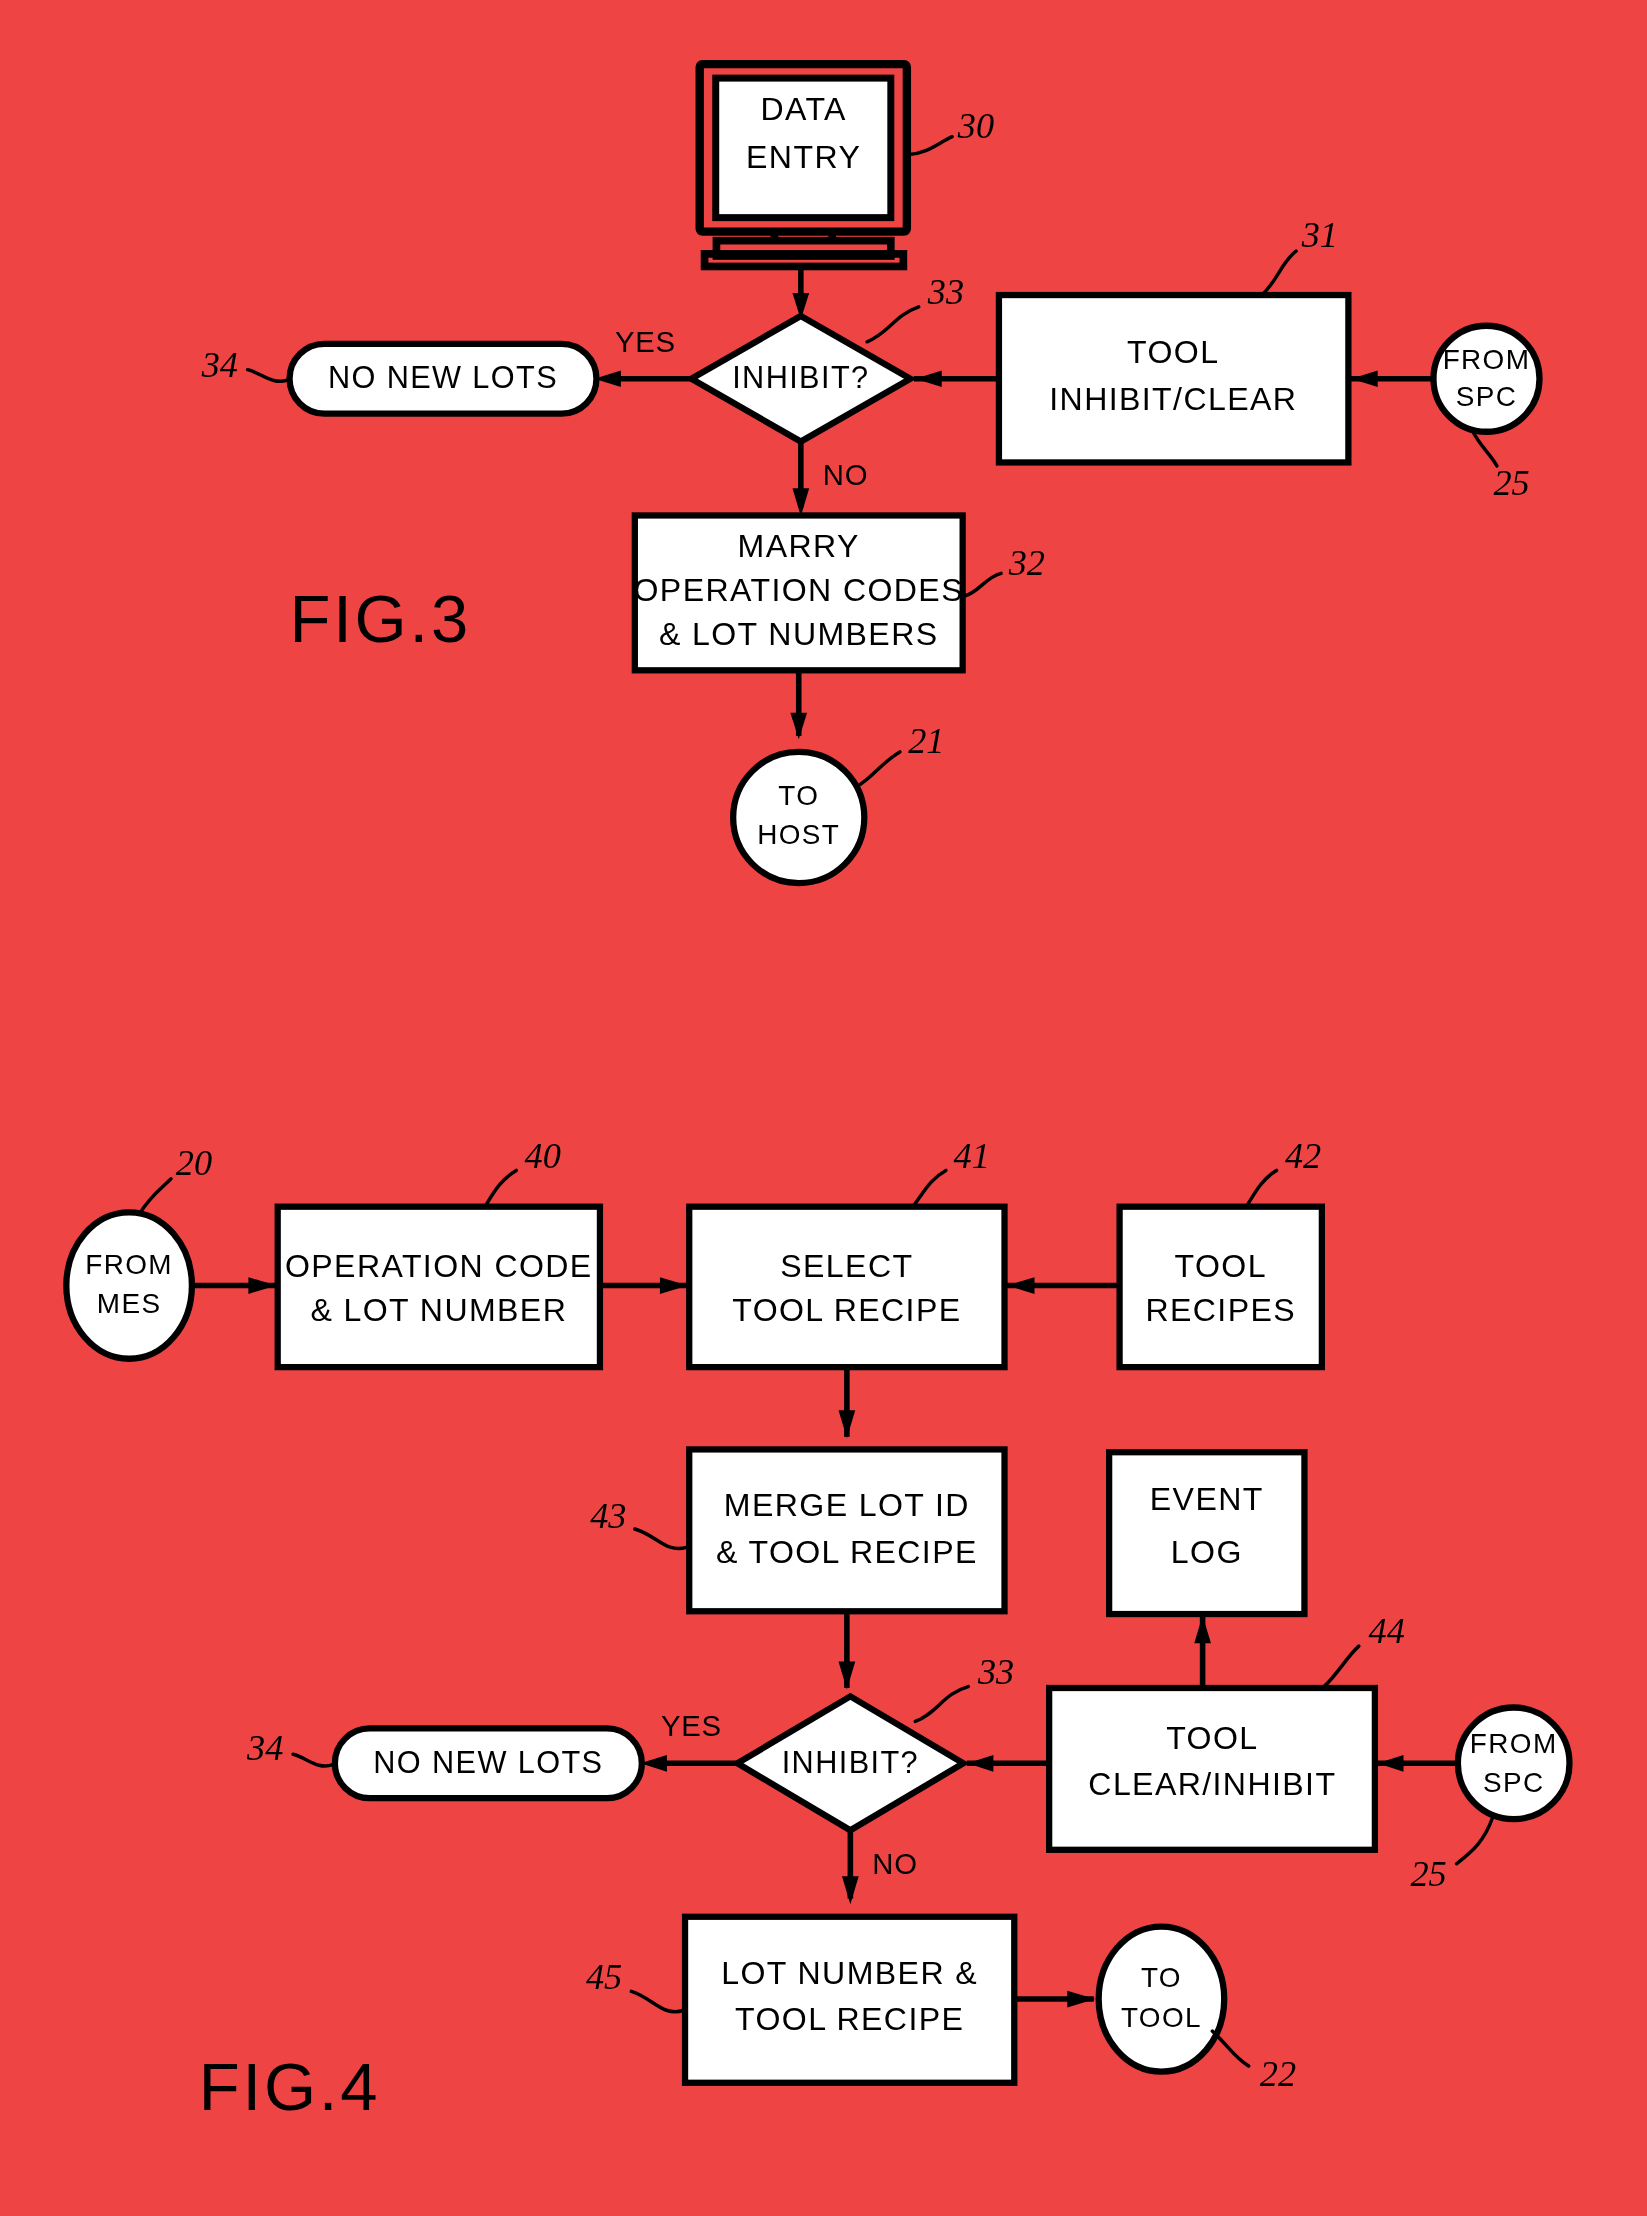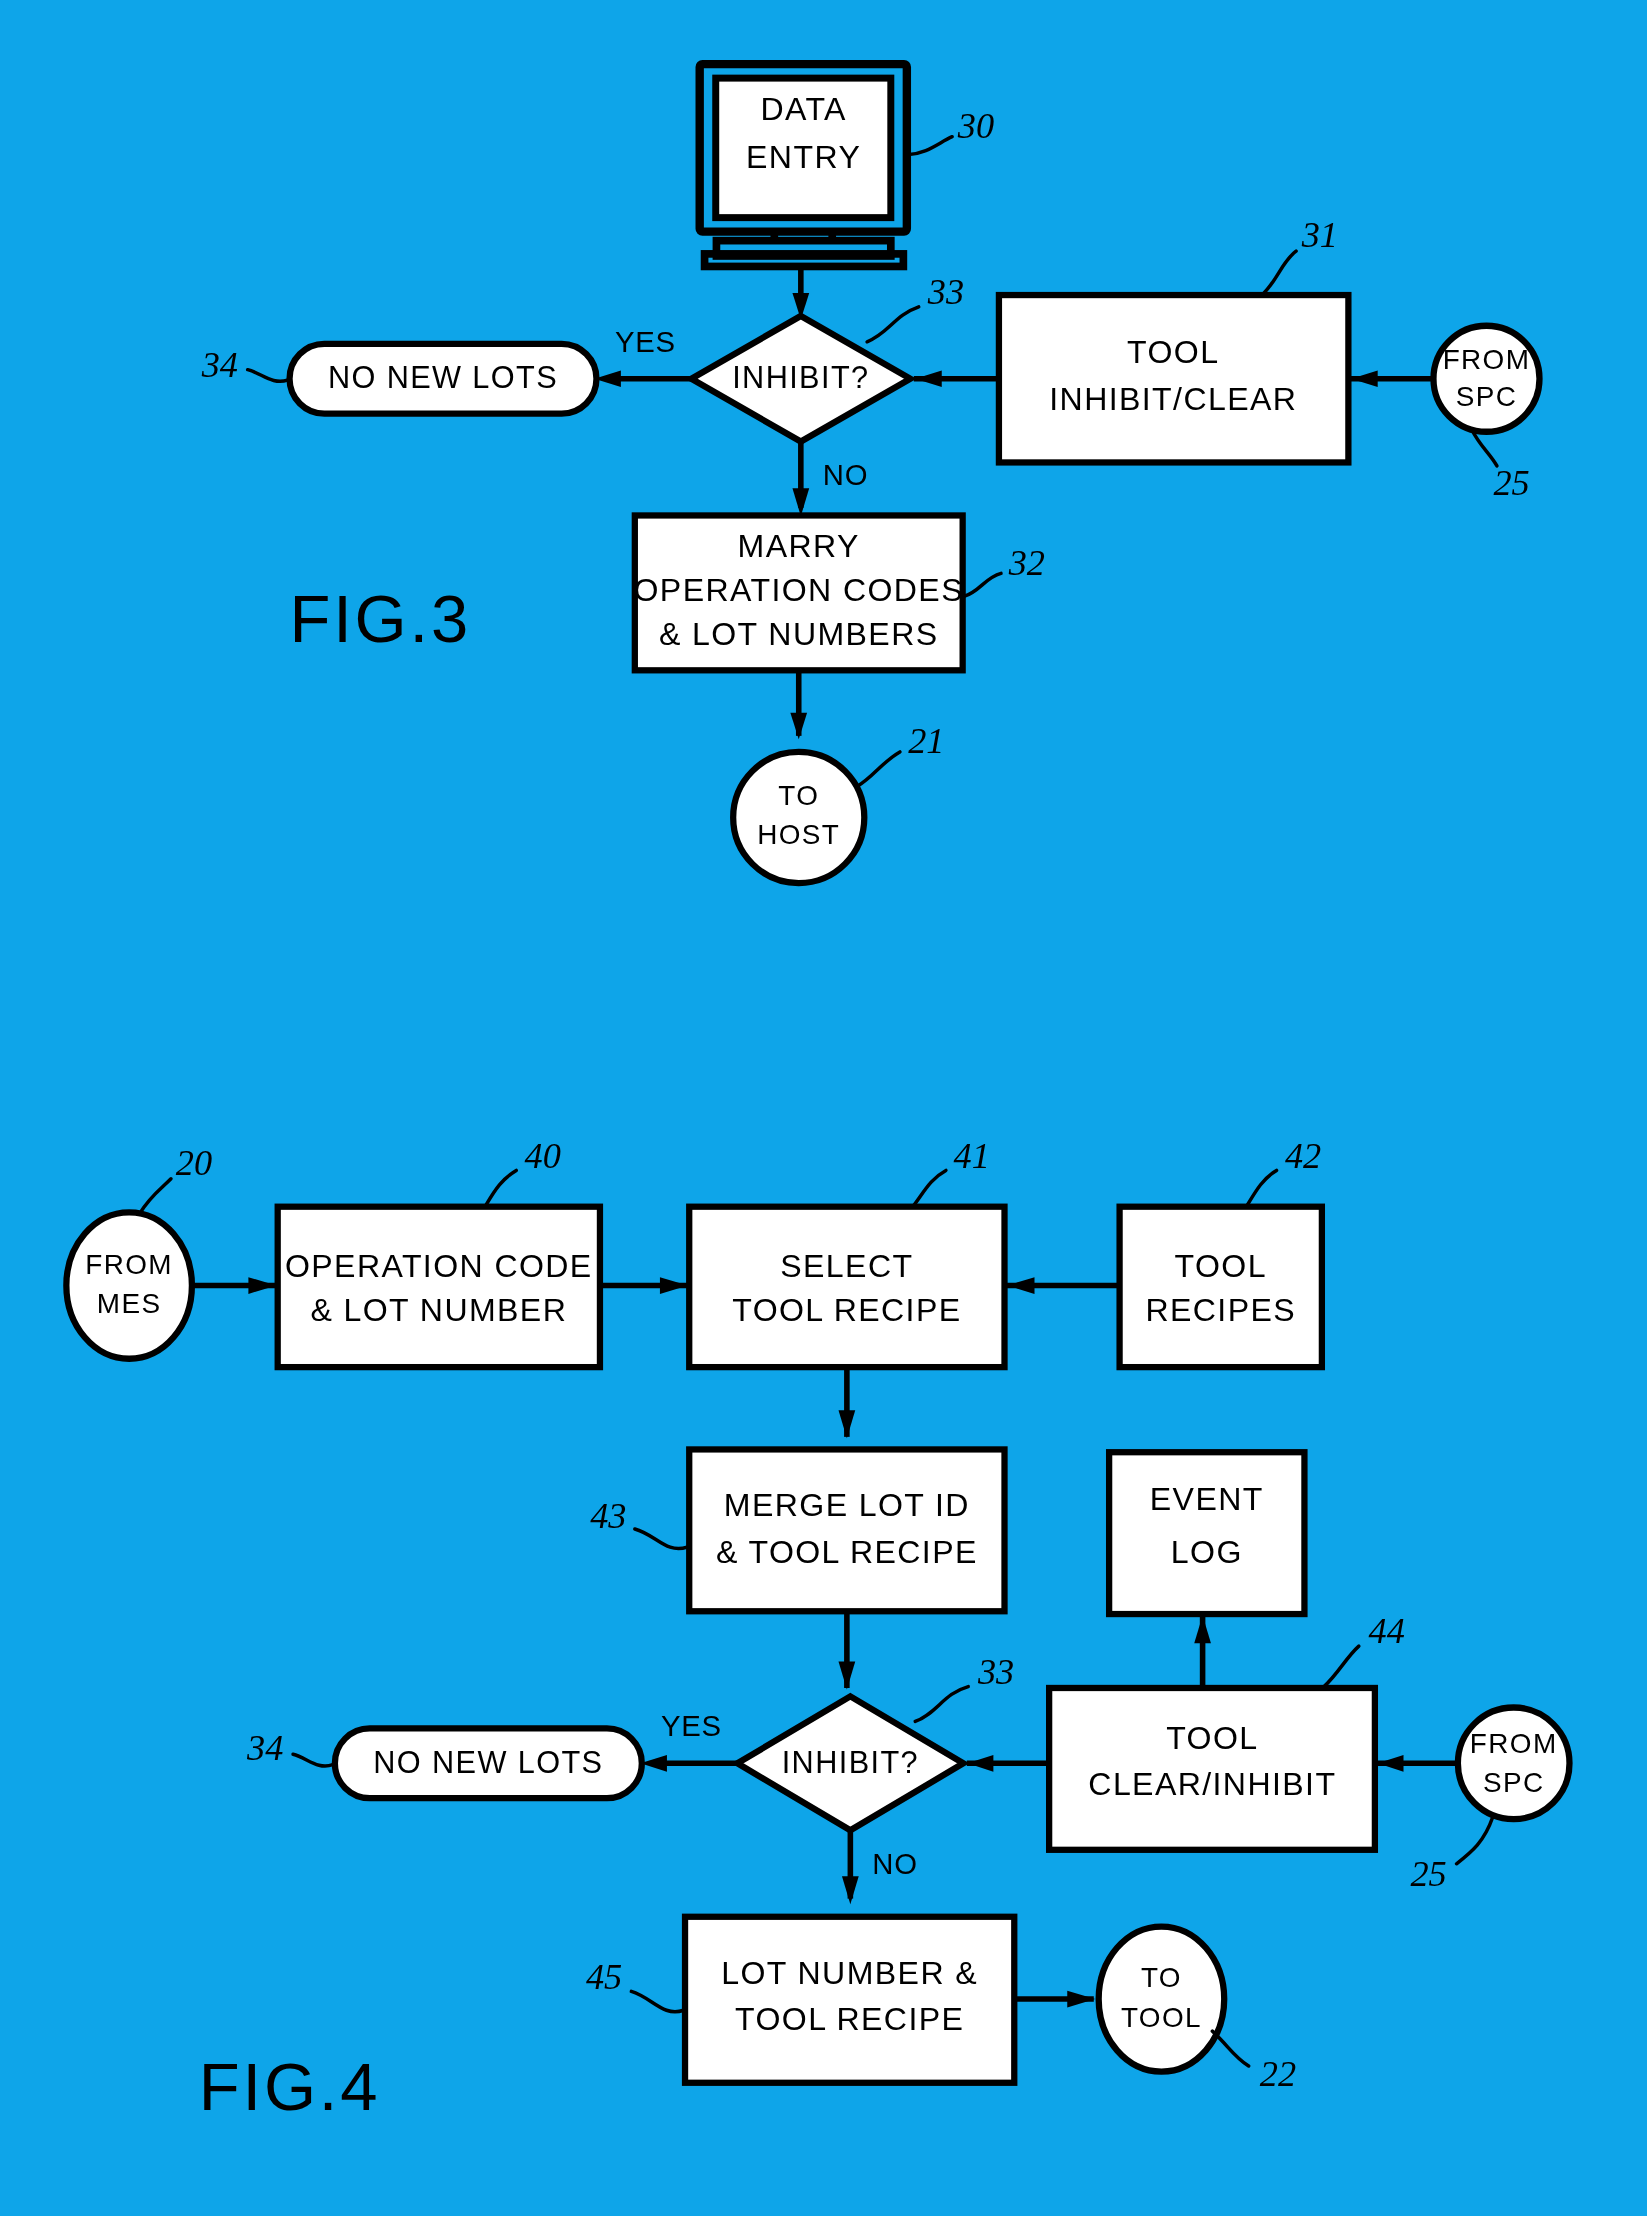--- a/index.html
+++ b/index.html
@@ -10,21 +10,21 @@
   body {
     width: 1647px;
     height: 2216px;
     font-family: "Liberation Sans", sans-serif;
     overflow: hidden;
   }
   #sheet {
     position: relative;
     width: 1647px;
     height: 2216px;
-    background: #0ea5e9;
+    background: #ef4444;
   }
   svg.diagram {
     position: absolute;
     left: 0;
     top: 0;
     width: 1647px;
     height: 2216px;
   }
   .node-shape {
     fill: #ffffff;

